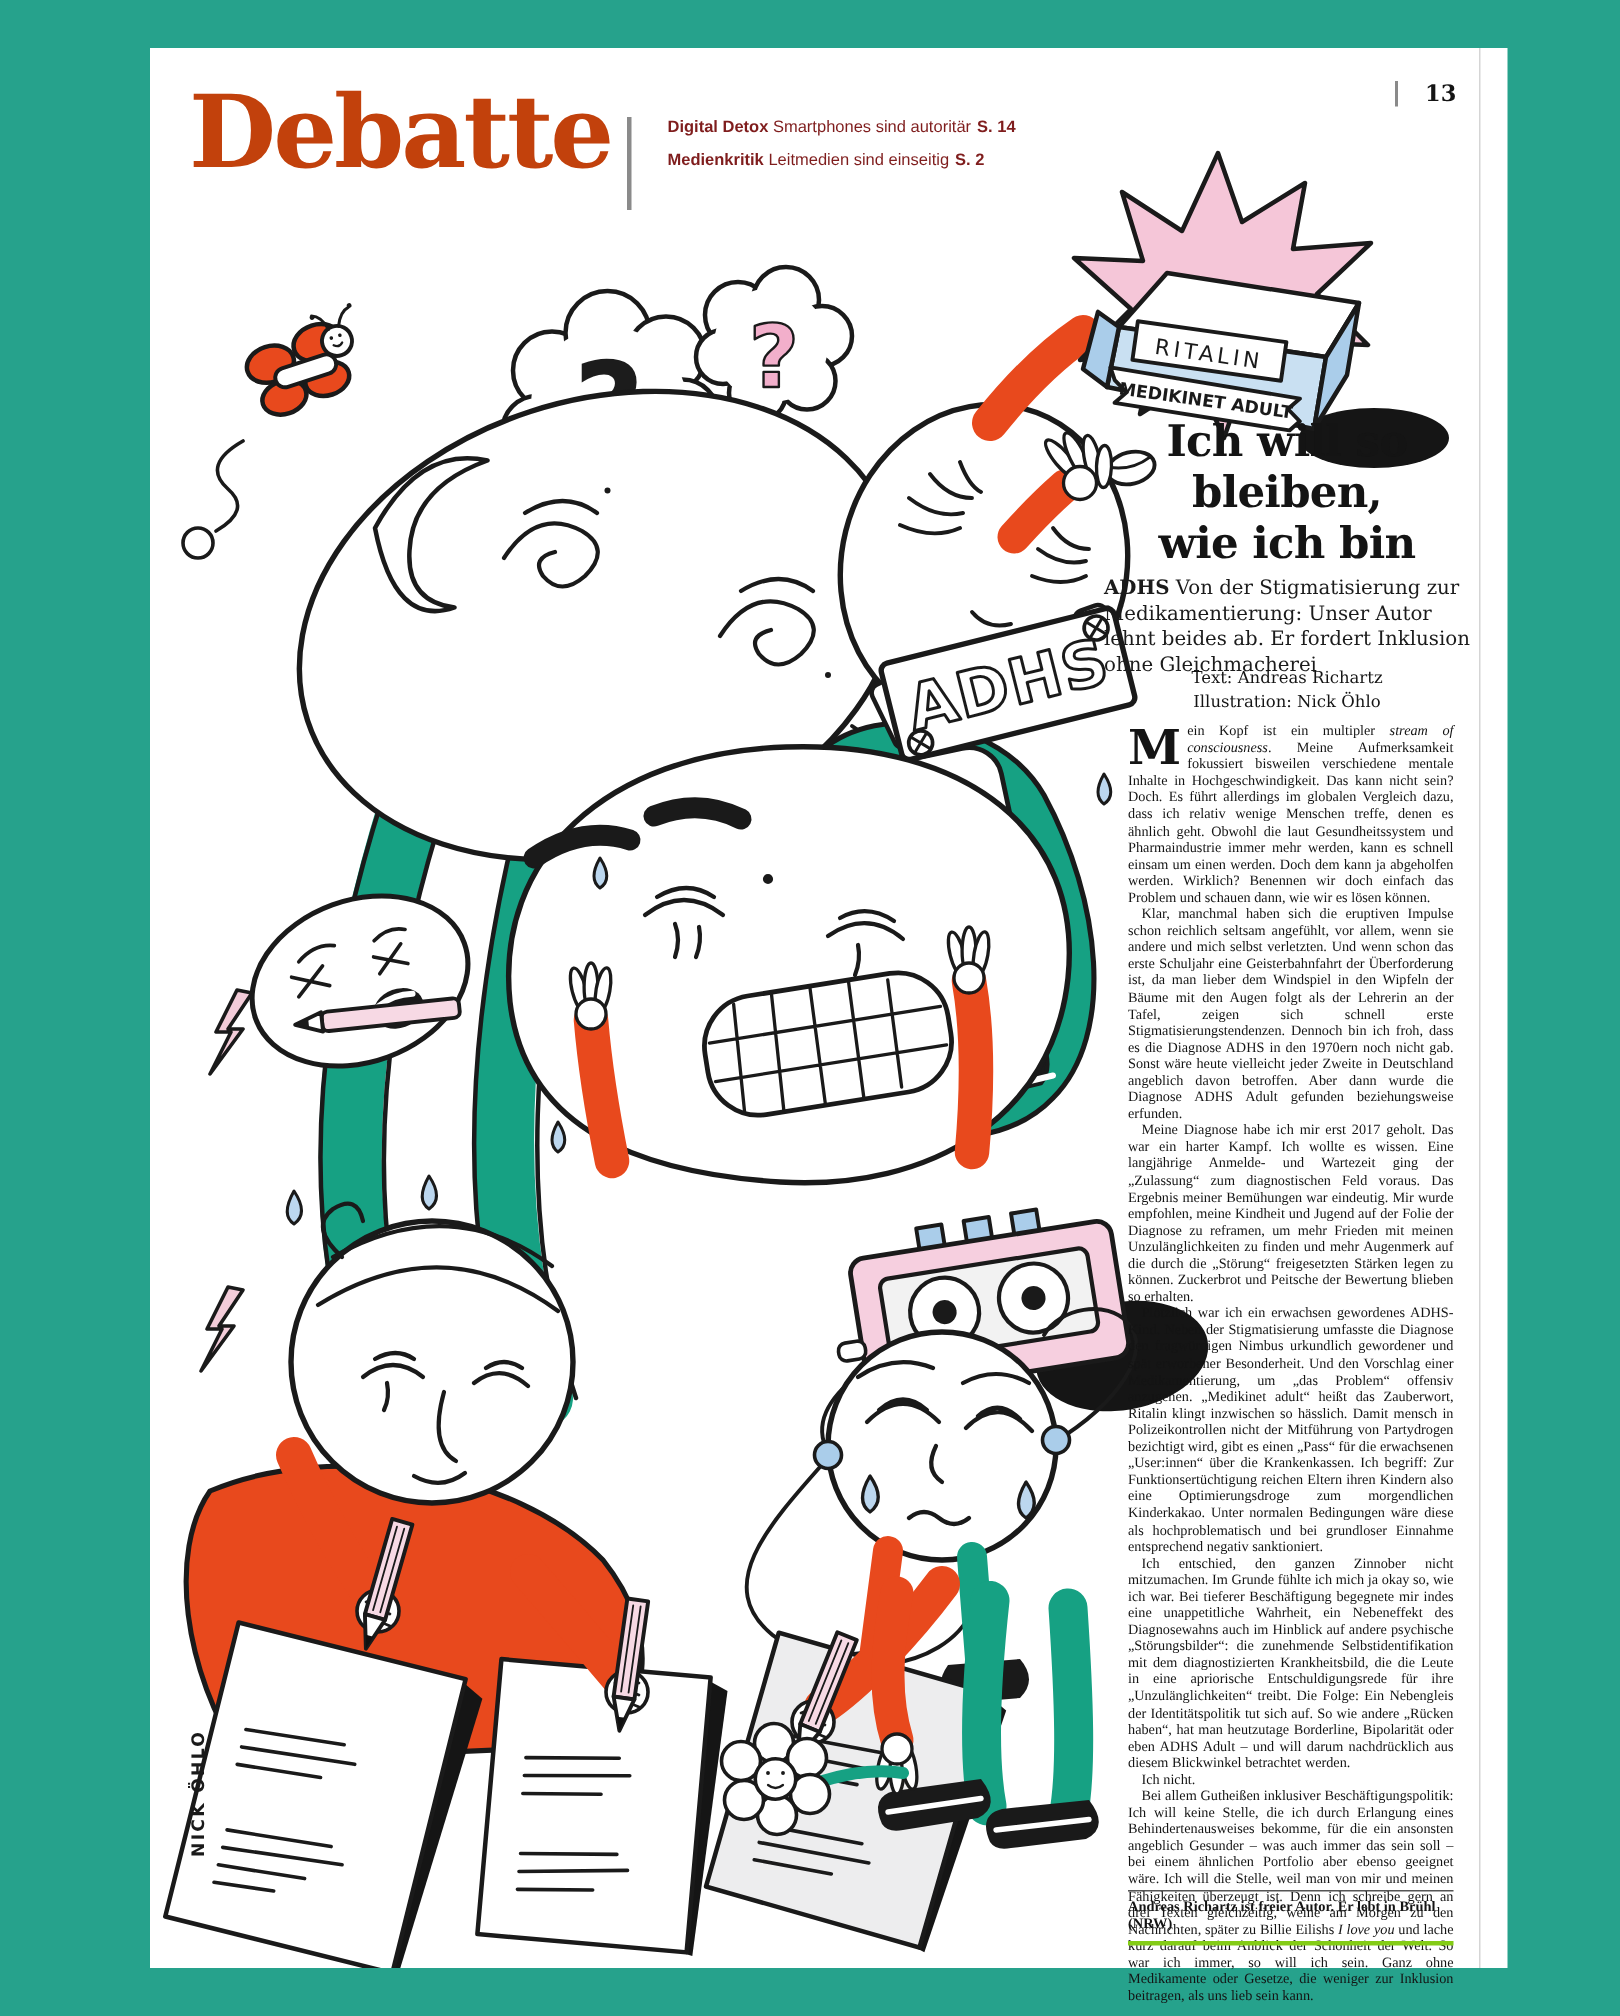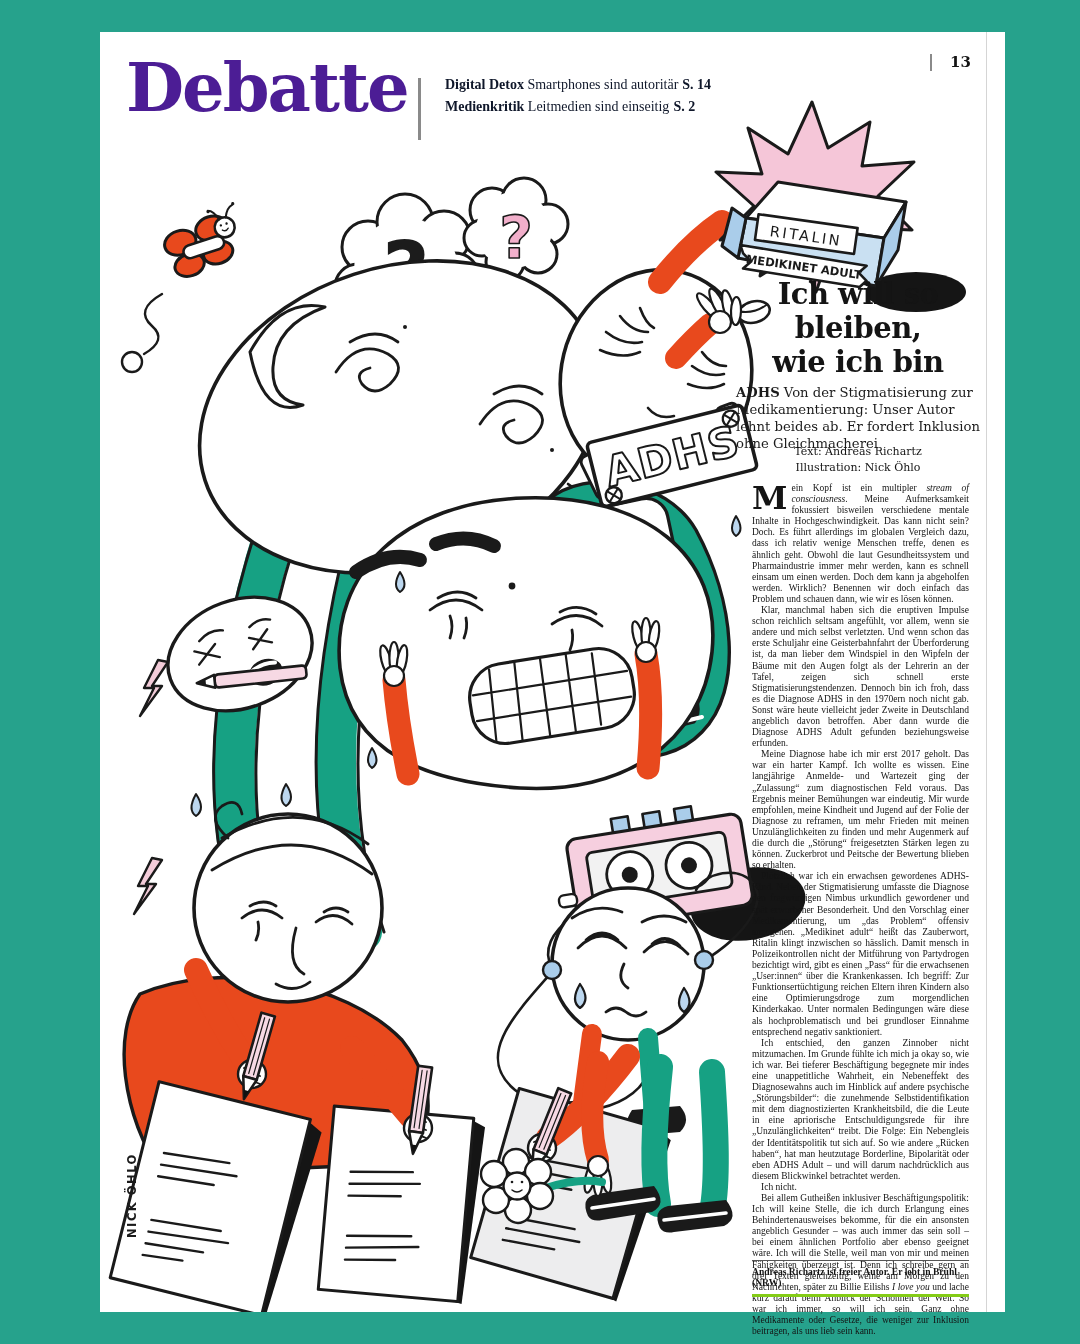--- a/index.html
+++ b/index.html
@@ -12,28 +12,28 @@
     position:absolute;left:100px;top:32px;width:905px;height:1280px;
     background:#ffffff;
   }
   .page-edge{
     position:absolute;left:886px;top:0;width:1px;height:1280px;background:#d5d5d5;
   }
   
   .masthead{
     position:absolute;left:26px;top:22px;
     font-family:"DejaVu Serif",serif;font-weight:bold;
-    font-size:67px;letter-spacing:-2px;color:#4c1d95;line-height:1;
+    font-size:67px;letter-spacing:-2px;color:#c2410c;line-height:1;
   }
   .teaser-divider{
     position:absolute;left:318px;top:46px;width:3px;height:62px;background:#8a8a8a;
   }
   .teaser-list{
     position:absolute;left:345px;top:42px;width:300px;
-    font-family:Liberation Serif, serif;font-size:14px;color:#0f172a;
+    font-family:Liberation Sans, sans-serif;font-size:11px;color:#7f1d1d;
   }
   .teaser{line-height:22px;white-space:nowrap;}
   .teaser .t-label{font-weight:bold;}
   .teaser .t-ref{font-weight:bold;margin-left:4px;}
   .pageno{
     position:absolute;left:830px;top:22px;
     font-family:"DejaVu Serif",serif;font-weight:bold;font-size:15px;color:#141414;
     border-left:2px solid #8a8a8a;padding-left:18px;line-height:17px;
   }
   

